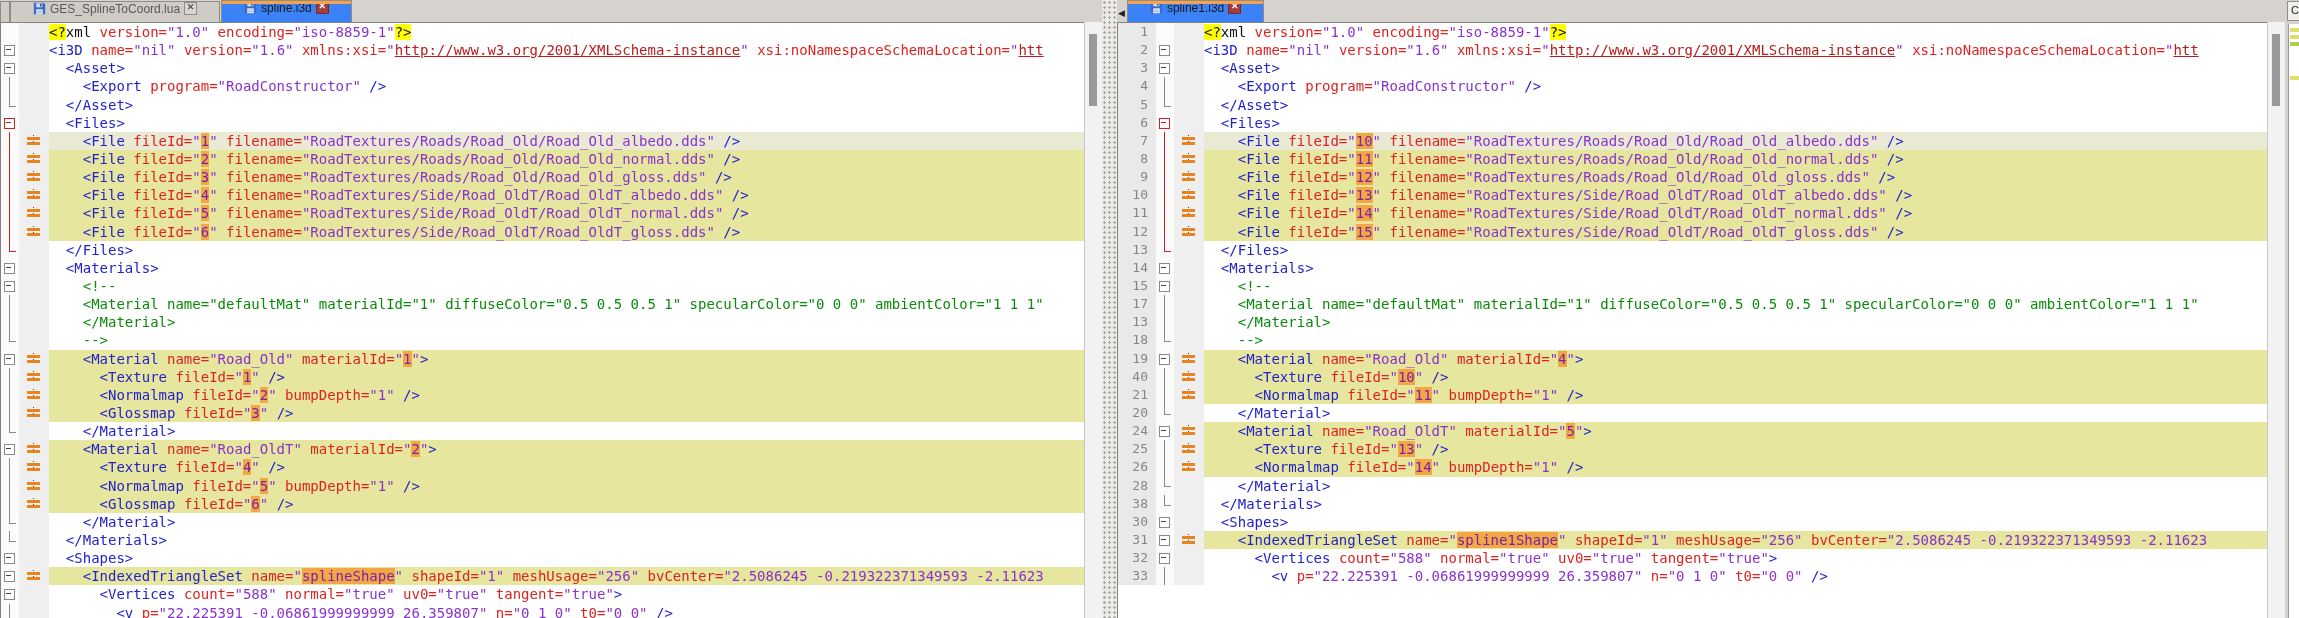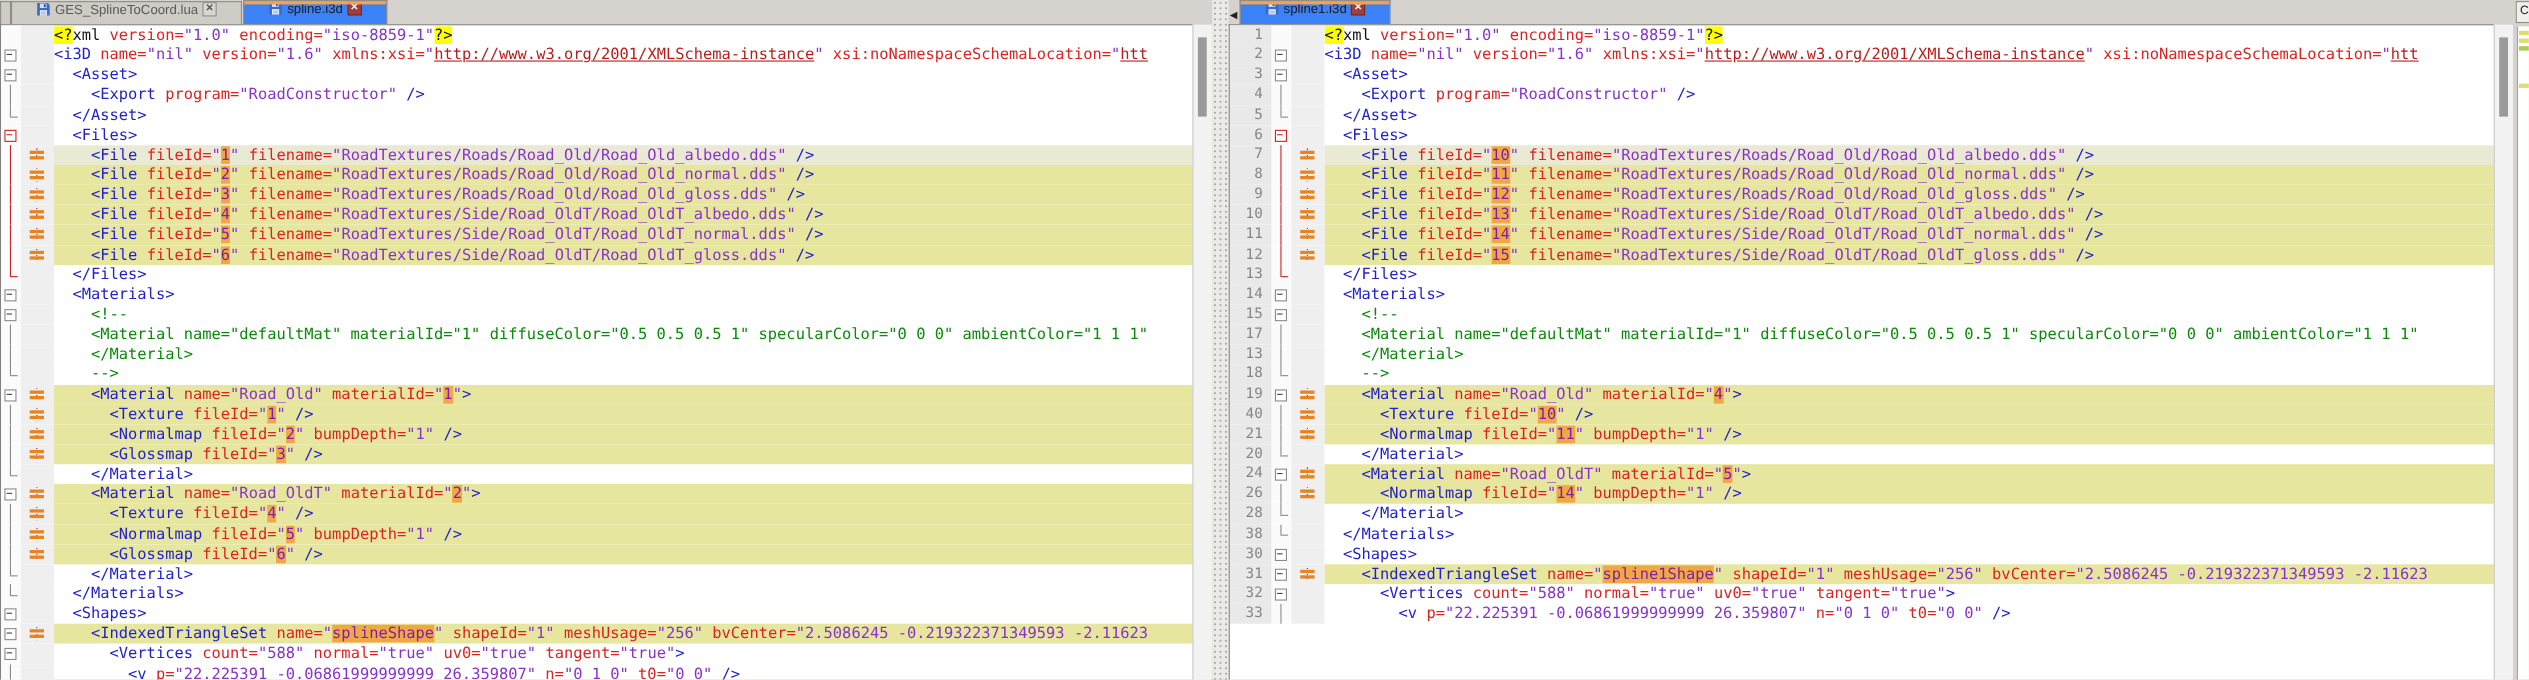--- a/index.html
+++ b/index.html
@@ -179,20 +179,21 @@
       <div class="row"><span class="num">14</span><span class="fold f-minus"><b></b></span><span class="sym"></span><span class="codetext"><span class="tk-k">  </span><span class="tk-t">&lt;Materials&gt;</span></span></div>
       <div class="row"><span class="num">15</span><span class="fold f-minus"><b></b></span><span class="sym"></span><span class="codetext"><span class="tk-c">    &lt;!--</span></span></div>
       <div class="row"><span class="num">17</span><span class="fold f-line"></span><span class="sym"></span><span class="codetext"><span class="tk-c">    &lt;Material name="defaultMat" materialId="1" diffuseColor="0.5 0.5 0.5 1" specularColor="0 0 0" ambientColor="1 1 1"</span></span></div>
       <div class="row"><span class="num">13</span><span class="fold f-line"></span><span class="sym"></span><span class="codetext"><span class="tk-c">    &lt;/Material&gt;</span></span></div>
       <div class="row"><span class="num">18</span><span class="fold f-end"></span><span class="sym"></span><span class="codetext"><span class="tk-c">    --&gt;</span></span></div>
       <div class="row"><span class="num">19</span><span class="fold f-minus"><b></b></span><span class="sym"><i class="chg"></i></span><span class="codetext bg-d"><span class="tk-k">    </span><span class="tk-t">&lt;Material </span><span class="tk-a">name=</span><span class="tk-v">"Road_Old"</span><span class="tk-k"> </span><span class="tk-a">materialId=</span><span class="tk-v">"</span><span class="tk-o">4</span><span class="tk-v">"</span><span class="tk-t">&gt;</span></span></div>
       <div class="row"><span class="num">40</span><span class="fold f-line"></span><span class="sym"><i class="chg"></i></span><span class="codetext bg-d"><span class="tk-k">      </span><span class="tk-t">&lt;Texture </span><span class="tk-a">fileId=</span><span class="tk-v">"</span><span class="tk-o">10</span><span class="tk-v">"</span><span class="tk-t"> /&gt;</span></span></div>
       <div class="row"><span class="num">21</span><span class="fold f-line"></span><span class="sym"><i class="chg"></i></span><span class="codetext bg-d"><span class="tk-k">      </span><span class="tk-t">&lt;Normalmap </span><span class="tk-a">fileId=</span><span class="tk-v">"</span><span class="tk-o">11</span><span class="tk-v">"</span><span class="tk-k"> </span><span class="tk-a">bumpDepth=</span><span class="tk-v">"1"</span><span class="tk-t"> /&gt;</span></span></div>
       <div class="row"><span class="num">20</span><span class="fold f-end"></span><span class="sym"></span><span class="codetext"><span class="tk-k">    </span><span class="tk-t">&lt;/Material&gt;</span></span></div>
       <div class="row"><span class="num">24</span><span class="fold f-minus"><b></b></span><span class="sym"><i class="chg"></i></span><span class="codetext bg-d"><span class="tk-k">    </span><span class="tk-t">&lt;Material </span><span class="tk-a">name=</span><span class="tk-v">"Road_OldT"</span><span class="tk-k"> </span><span class="tk-a">materialId=</span><span class="tk-v">"</span><span class="tk-o">5</span><span class="tk-v">"</span><span class="tk-t">&gt;</span></span></div>
+      <div class="row"><span class="num">25</span><span class="fold f-line"></span><span class="sym"><i class="chg"></i></span><span class="codetext bg-d"><span class="tk-k">      </span><span class="tk-t">&lt;Texture </span><span class="tk-a">fileId=</span><span class="tk-v">"</span><span class="tk-o">13</span><span class="tk-v">"</span><span class="tk-t"> /&gt;</span></span></div>
       <div class="row"><span class="num">26</span><span class="fold f-line"></span><span class="sym"><i class="chg"></i></span><span class="codetext bg-d"><span class="tk-k">      </span><span class="tk-t">&lt;Normalmap </span><span class="tk-a">fileId=</span><span class="tk-v">"</span><span class="tk-o">14</span><span class="tk-v">"</span><span class="tk-k"> </span><span class="tk-a">bumpDepth=</span><span class="tk-v">"1"</span><span class="tk-t"> /&gt;</span></span></div>
       <div class="row"><span class="num">28</span><span class="fold f-end"></span><span class="sym"></span><span class="codetext"><span class="tk-k">    </span><span class="tk-t">&lt;/Material&gt;</span></span></div>
       <div class="row"><span class="num">38</span><span class="fold f-end"></span><span class="sym"></span><span class="codetext"><span class="tk-k">  </span><span class="tk-t">&lt;/Materials&gt;</span></span></div>
       <div class="row"><span class="num">30</span><span class="fold f-minus"><b></b></span><span class="sym"></span><span class="codetext"><span class="tk-k">  </span><span class="tk-t">&lt;Shapes&gt;</span></span></div>
       <div class="row"><span class="num">31</span><span class="fold f-minus"><b></b></span><span class="sym"><i class="chg"></i></span><span class="codetext bg-d"><span class="tk-k">    </span><span class="tk-t">&lt;IndexedTriangleSet </span><span class="tk-a">name=</span><span class="tk-v">"</span><span class="tk-o">spline1Shape</span><span class="tk-v">"</span><span class="tk-k"> </span><span class="tk-a">shapeId=</span><span class="tk-v">"1"</span><span class="tk-k"> </span><span class="tk-a">meshUsage=</span><span class="tk-v">"256"</span><span class="tk-k"> </span><span class="tk-a">bvCenter=</span><span class="tk-v">"2.5086245 -0.219322371349593 -2.11623</span></span></div>
       <div class="row"><span class="num">32</span><span class="fold f-minus"><b></b></span><span class="sym"></span><span class="codetext"><span class="tk-k">      </span><span class="tk-t">&lt;Vertices </span><span class="tk-a">count=</span><span class="tk-v">"588"</span><span class="tk-k"> </span><span class="tk-a">normal=</span><span class="tk-v">"true"</span><span class="tk-k"> </span><span class="tk-a">uv0=</span><span class="tk-v">"true"</span><span class="tk-k"> </span><span class="tk-a">tangent=</span><span class="tk-v">"true"</span><span class="tk-t">&gt;</span></span></div>
       <div class="row"><span class="num">33</span><span class="fold f-line"></span><span class="sym"></span><span class="codetext"><span class="tk-k">        </span><span class="tk-t">&lt;v </span><span class="tk-a">p=</span><span class="tk-v">"22.225391 -0.06861999999999 26.359807"</span><span class="tk-k"> </span><span class="tk-a">n=</span><span class="tk-v">"0 1 0"</span><span class="tk-k"> </span><span class="tk-a">t0=</span><span class="tk-v">"0 0"</span><span class="tk-t"> /&gt;</span></span></div>
     </div>
   <div class="vscroll">
     <div class="vthumb"></div>

